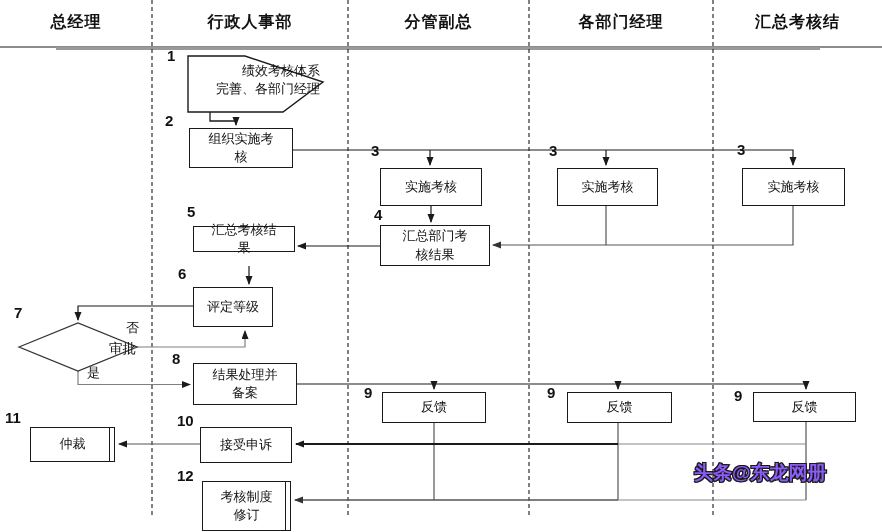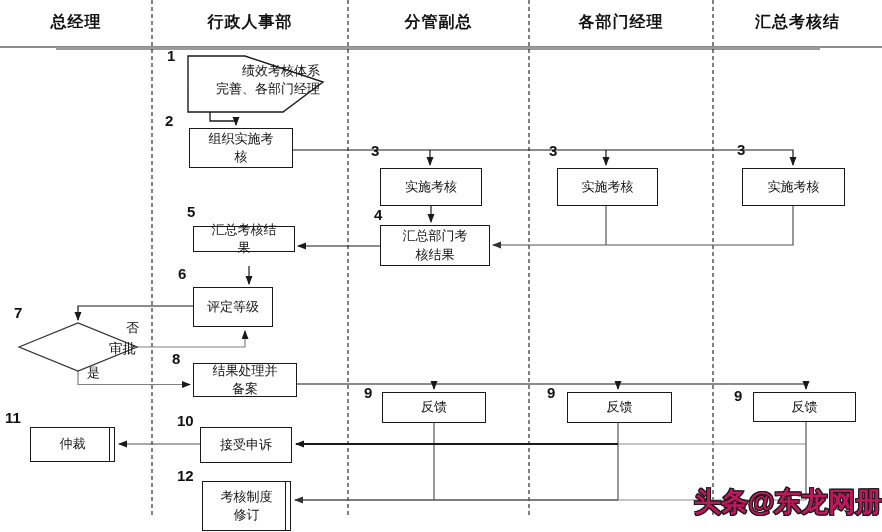--- a/index.html
+++ b/index.html
@@ -22,23 +22,23 @@
     content:"";position:absolute;top:-1px;bottom:-1px;right:4px;width:0;
     border-right:1.4px solid #1a1a1a;
   }
   .free-label{
     position:absolute;font-size:13px;line-height:1.35;text-align:right;z-index:3;white-space:nowrap;
   }
   .num{
     position:absolute;font-size:15px;font-weight:bold;z-index:3;line-height:1;
   }
   #watermark{
-    position:absolute;left:694px;top:484px;z-index:5;
-    font-size:27px;font-weight:bold;letter-spacing:0px;white-space:nowrap;
-    color:#be185d;-webkit-text-stroke:2px #1a1a1a;paint-order:stroke fill;
+    position:absolute;left:694px;top:460px;z-index:5;
+    font-size:19px;font-weight:bold;letter-spacing:0px;white-space:nowrap;
+    color:#8b5cf6;-webkit-text-stroke:2px #1a1a1a;paint-order:stroke fill;
     text-shadow:1px 1px 0 #1a1a1a,-1px -1px 0 #1a1a1a,1px -1px 0 #1a1a1a,-1px 1px 0 #1a1a1a;
   }
 </style>
 </head>
 <body>
 
 <div id="canvas">
 
   <svg id="wires" width="882" height="532" viewBox="0 0 882 532">
     <defs>
@@ -138,21 +138,21 @@
     <span>汇总部门考</span>
     <span>核结果</span>
   </div>
   <div class="node" style="left:193px;top:226px;width:102px;height:26px">
     <span>汇总考核结</span>
     <span>果</span>
   </div>
   <div class="node" style="left:193px;top:287px;width:80px;height:40px">
     <span>评定等级</span>
   </div>
-  <div class="node" style="left:193px;top:363px;width:104px;height:34px">
+  <div class="node" style="left:193px;top:363px;width:104px;height:42px">
     <span>结果处理并</span>
     <span>备案</span>
   </div>
   <div class="node" style="left:382px;top:392px;width:104px;height:31px">
     <span>反馈</span>
   </div>
   <div class="node" style="left:567px;top:392px;width:105px;height:31px">
     <span>反馈</span>
   </div>
   <div class="node" style="left:753px;top:392px;width:103px;height:30px">

